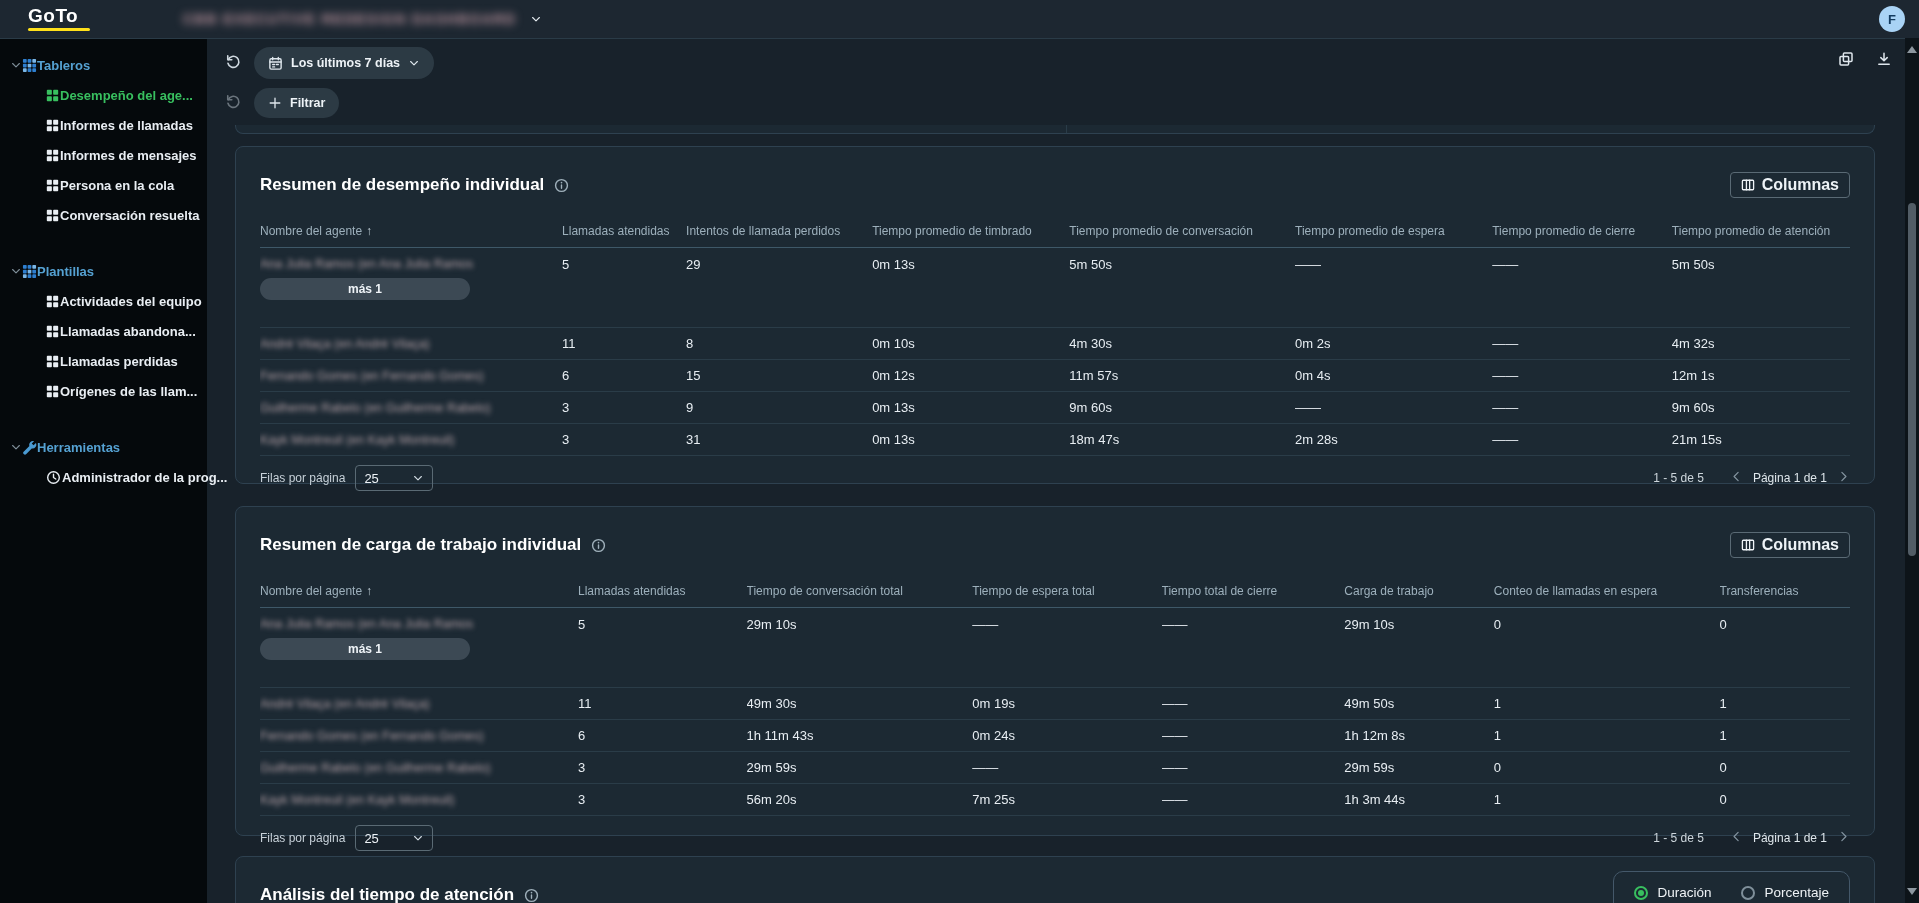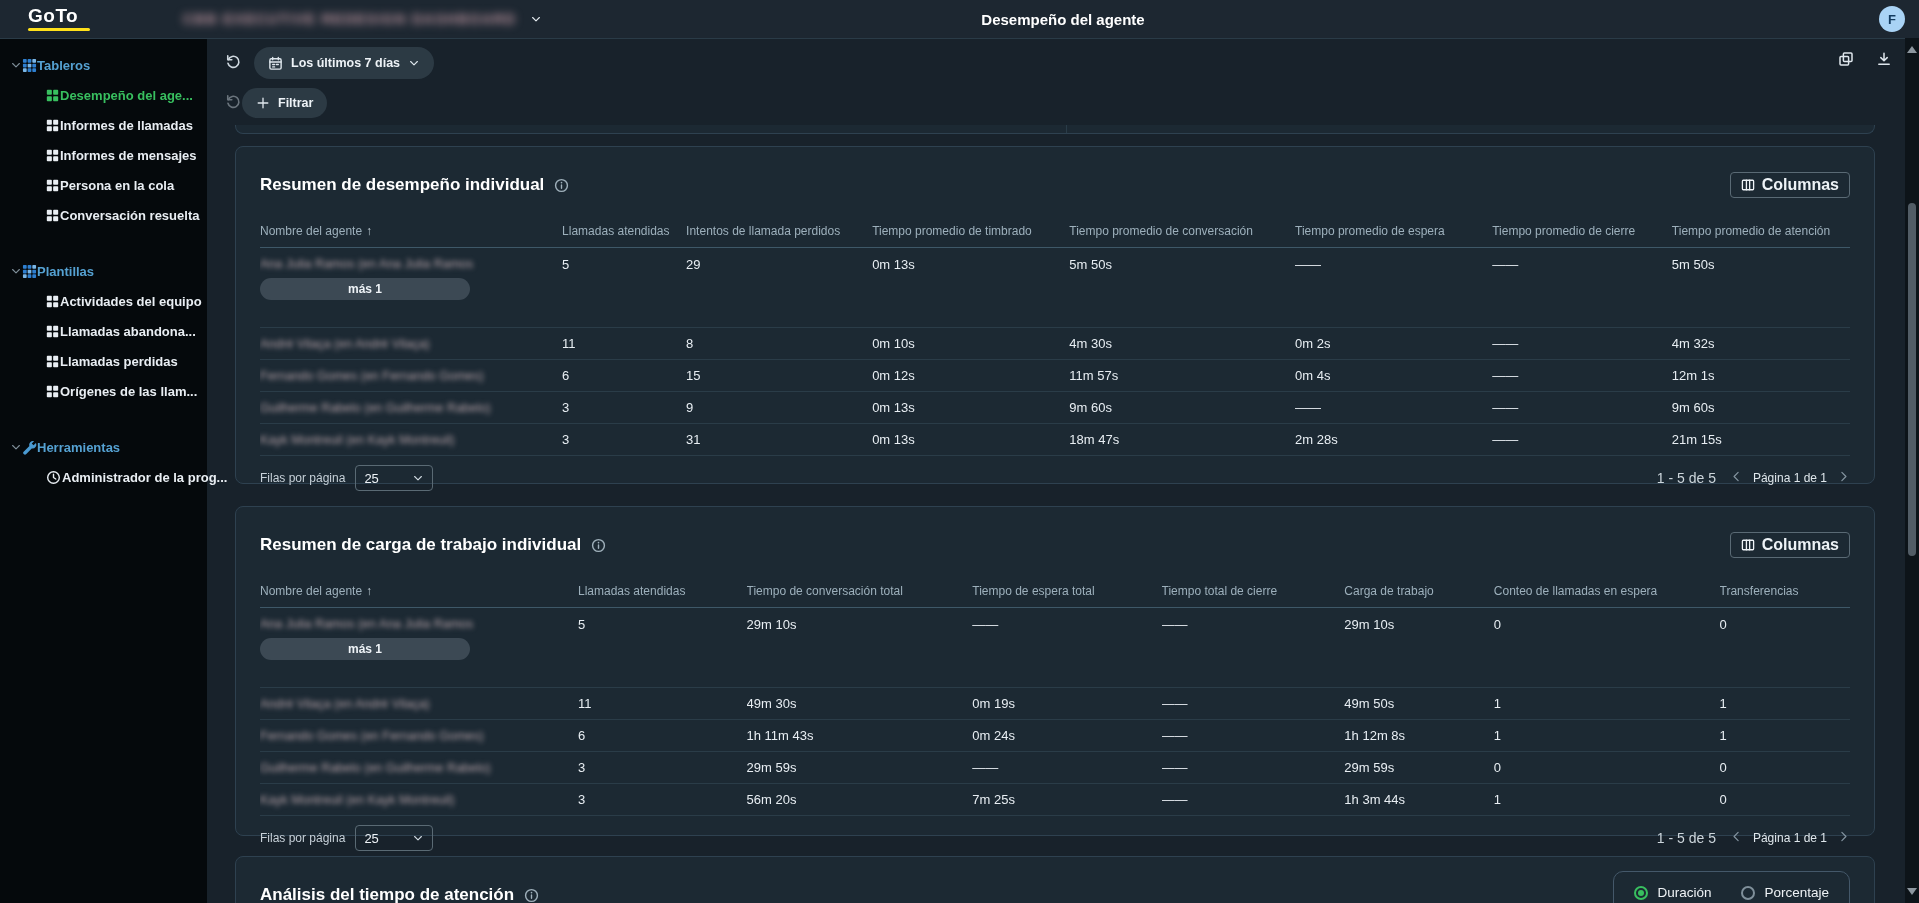--- a/index.html
+++ b/index.html
@@ -41,21 +41,21 @@
   .sb-gap{height:26px}
   .sb-item{height:30px;display:flex;align-items:center;gap:1px;padding-left:46px;cursor:pointer}
   .sb-item .lbl{font-size:13px;font-weight:700;color:#e9eef3;white-space:nowrap}
   .sb-item.active .lbl{color:var(--green)}
   .sb-item .ico{color:#e9eef3}
   .sb-item.active .ico{color:var(--green)}
 
   
   .main{position:absolute;left:207px;top:38px;width:1712px;height:865px;background:var(--page);overflow:hidden}
   .filter-row1{position:absolute;top:8px;left:18px;height:34px;display:flex;align-items:center;gap:12px}
-  .filter-row2{position:absolute;top:50px;left:18px;height:30px;display:flex;align-items:center;}
+  .filter-row2{position:absolute;top:50px;left:18px;height:30px;display:flex;align-items:center;gap:12px}
   .icon-btn{color:#cfd9e0;cursor:pointer;background:none;border:none;padding:0}
   .icon-btn.dim{opacity:.45}
   .pill{display:flex;align-items:center;gap:8px;background:var(--pill);border-radius:17px;height:32px;
     padding:0 14px;font-size:12.5px;font-weight:700;color:#eef3f7;border:none;cursor:pointer}
   .pill .ico{color:#dfe7ed}
   .pill.small{height:30px;border-radius:15px}
   .top-actions{position:absolute;top:13px;right:27px;display:flex;align-items:center;gap:22px}
   .top-actions .icon-btn{color:#dfe7ed}
 
   .content{position:absolute;top:87px;left:28px;width:1640px}
@@ -86,21 +86,21 @@
   .more-pill{margin-top:7px;width:210px;height:22px;border-radius:12px;background:#3c4954;color:#eef3f7;
     font-size:12px;font-weight:700;display:flex;align-items:center;justify-content:center;cursor:pointer}
 
   .card-foot{display:flex;align-items:center;height:42px;margin-top:1px}
   .foot-label{font-size:12px;color:#c6d0d8}
   .psize{margin-left:10px;display:flex;align-items:center;gap:10px;height:26px;width:78px;box-sizing:border-box;
     border:1px solid #5a6a74;border-radius:4px;padding:0 8px;background:transparent;color:#eef3f7;
     font-size:13px;cursor:pointer;justify-content:space-between}
   .psize .ico{color:#cfd9e0}
   .foot-right{margin-left:auto;display:flex;align-items:center;gap:10px}
-  .range-label{font-size:14px;color:#cdd6dc;margin-right:4px}
+  .range-label{font-size:12px;color:#cdd6dc;margin-right:16px}
   .pg-btn{background:none;border:none;padding:0;color:#8494a0;cursor:pointer}
   .page-label{font-size:12px;font-weight:400;color:#dfe7ec}
 
   .toggle-group{position:absolute;right:24px;top:14px;border:1px solid #44586a;border-radius:10px;
     padding:13px 20px;display:flex;align-items:center;gap:30px}
   .radio-item{display:flex;align-items:center;gap:9px;cursor:pointer}
   .radio{width:14px;height:14px;border-radius:50%;border:2px solid #7f8f9a;box-sizing:border-box;position:relative}
   .radio.sel{border-color:var(--green)}
   .radio.sel::after{content:"";position:absolute;left:2px;top:2px;width:6px;height:6px;border-radius:50%;background:var(--green)}
   .radio-label{font-size:13.5px;color:#eef2f5}
@@ -121,21 +121,20 @@
     <div class="bar"></div>
   </div>
   <div class="workspace">
     <span class="ws-blur">CBB EXECUTIVE REDESIGN DASHBOARD</span>
     <span class="ico">
         <svg width="12" height="12" viewBox="0 0 16 16">
           <path d="M3.5 6l4.5 4.5L12.5 6" fill="none" stroke="currentColor" stroke-width="1.5" stroke-linecap="round" stroke-linejoin="round"></path>
         </svg>
       </span>
   </div>
-  <div class="page-title">Desempeño del agente</div>
   <div class="avatar">F</div>
 </header>
 
 <nav class="sidebar" id="sidebar">
     <div class="sb-section">
       <span class="ico chev">
         <svg width="12" height="12" viewBox="0 0 16 16">
           <path d="M3.5 6l4.5 4.5L12.5 6" fill="none" stroke="currentColor" stroke-width="1.5" stroke-linecap="round" stroke-linejoin="round"></path>
         </svg>
       </span>

